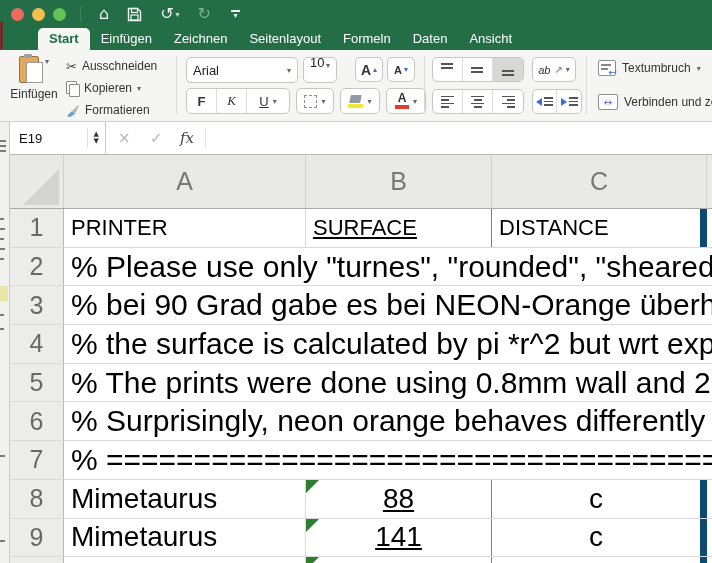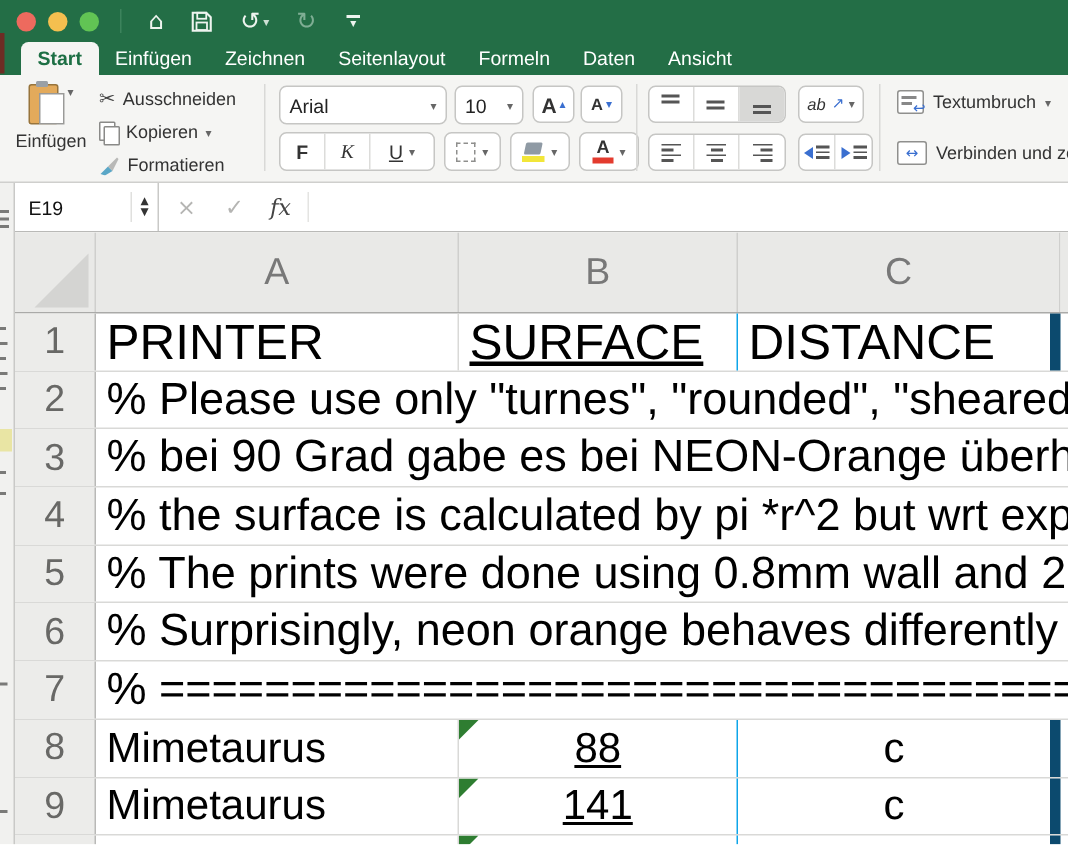--- a/index.html
+++ b/index.html
@@ -20,21 +20,21 @@
   .tb-caret{color:#cfe0d5;font-size:8px;margin-left:2px;font-family:"DejaVu Sans",sans-serif;}
   .tb-dim{color:#7fae94;}
   .tb-opts{display:flex;flex-direction:column;align-items:center;margin-left:20px;}
   .tb-opts .bar{width:9px;height:2px;background:#eef4ef;margin-bottom:1px;}
   .tb-opts .car{color:#eef4ef;font-size:8px;line-height:6px;font-family:"DejaVu Sans",sans-serif;}
 
   
   .tabbar{position:absolute;left:0;top:28px;width:712px;height:22px;background:#236e46;
           display:flex;align-items:flex-end;padding-left:14px;box-sizing:border-box;}
   .tab{color:#fff;font-size:13px;padding:3px 11px 4px 11px;white-space:nowrap;cursor:default;}
-  .tab.active{background:#f5f5f3;color:#1d6f44;font-weight:bold;border-radius:5px 5px 0 0;}
+  .tab.active{background:#f5f5f3;color:#1d6f44;font-weight:bold;border-radius:5px 5px 0 0;margin-left:24px;}
   .maroon{position:absolute;left:0;top:22px;width:3px;height:27px;background:#6d2c24;z-index:5;}
 
   
   .ribbon{position:absolute;left:0;top:50px;width:712px;height:72px;background:#f5f5f3;
           border-bottom:1px solid #cfcfcd;box-sizing:border-box;font-size:12px;color:#333;}
   .vsep{position:absolute;top:6px;height:58px;width:1px;background:#d9d9d7;}
   .btn{background:#fff;border:1px solid #c6c6c4;border-radius:5px;box-sizing:border-box;
        display:flex;align-items:center;position:absolute;}
   .caret{font-family:"DejaVu Sans",sans-serif;font-size:8px;color:#666;}
 
@@ -159,21 +159,21 @@
   .ch-a{width:242px;}.ch-b{width:186px;}.ch-c{width:215px;}.ch-d{flex:1;border-right:none!important;}
   .row{display:flex;height:38.7px;border-bottom:1px solid #d9d9d7;box-sizing:border-box;}
   .rn{width:54px;background:#ececea;border-right:1px solid #b9b9b7;box-sizing:border-box;
       display:flex;align-items:center;justify-content:center;color:#686866;font-size:25px;}
   .cell{box-sizing:border-box;display:flex;align-items:center;color:#000;font-size:28px;
         overflow:hidden;white-space:nowrap;position:relative;}
   .c-a{width:242px;border-right:1px solid #d9d9d7;padding-left:7px;}
   .c-b{width:186px;border-right:1px solid #0ea5e9;justify-content:center;text-decoration:underline;}
   .c-c{width:215px;border-right:7px solid #0c4a6e;justify-content:center;}
   .c-d{flex:1;}
-  .hdrrow .cell{font-size:33px;}
+  .hdrrow .cell{font-size:22px;}
   .comment{width:648px;padding-left:7px;box-sizing:border-box;display:flex;align-items:center;
            font-size:30px;white-space:nowrap;overflow:hidden;}
   .flag{position:absolute;left:0;top:0;width:0;height:0;
         border-top:13px solid #2e7d31;border-right:13px solid transparent;}
 </style>
 </head>
 <body>
 
 <div class="screen">
 
@@ -245,21 +245,21 @@
       </svg>
       <span>Formatieren</span>
     </div>
 
     <div class="vsep" style="left:176px;"></div>
 
     <div class="combo" style="left:186px;top:7px;width:112px;height:25px;">
       <span>Arial</span>
       <span class="caret">▾</span>
     </div>
-    <div class="combo" style="left:303px;top:7px;width:46px;height:25px;">
+    <div class="combo" style="left:303px;top:7px;width:34px;height:25px;align-items:flex-end;">
       <span>10</span>
       <span class="caret">▾</span>
     </div>
     <div class="btn" style="left:355px;top:7px;width:28px;height:25px;justify-content:center;">
       <span class="a-big">A</span>
       <span class="bluecar">▴</span>
     </div>
     <div class="btn" style="left:387px;top:7px;width:28px;height:25px;justify-content:center;">
       <span class="a-sm">A</span>
       <span class="bluecar">▾</span>

